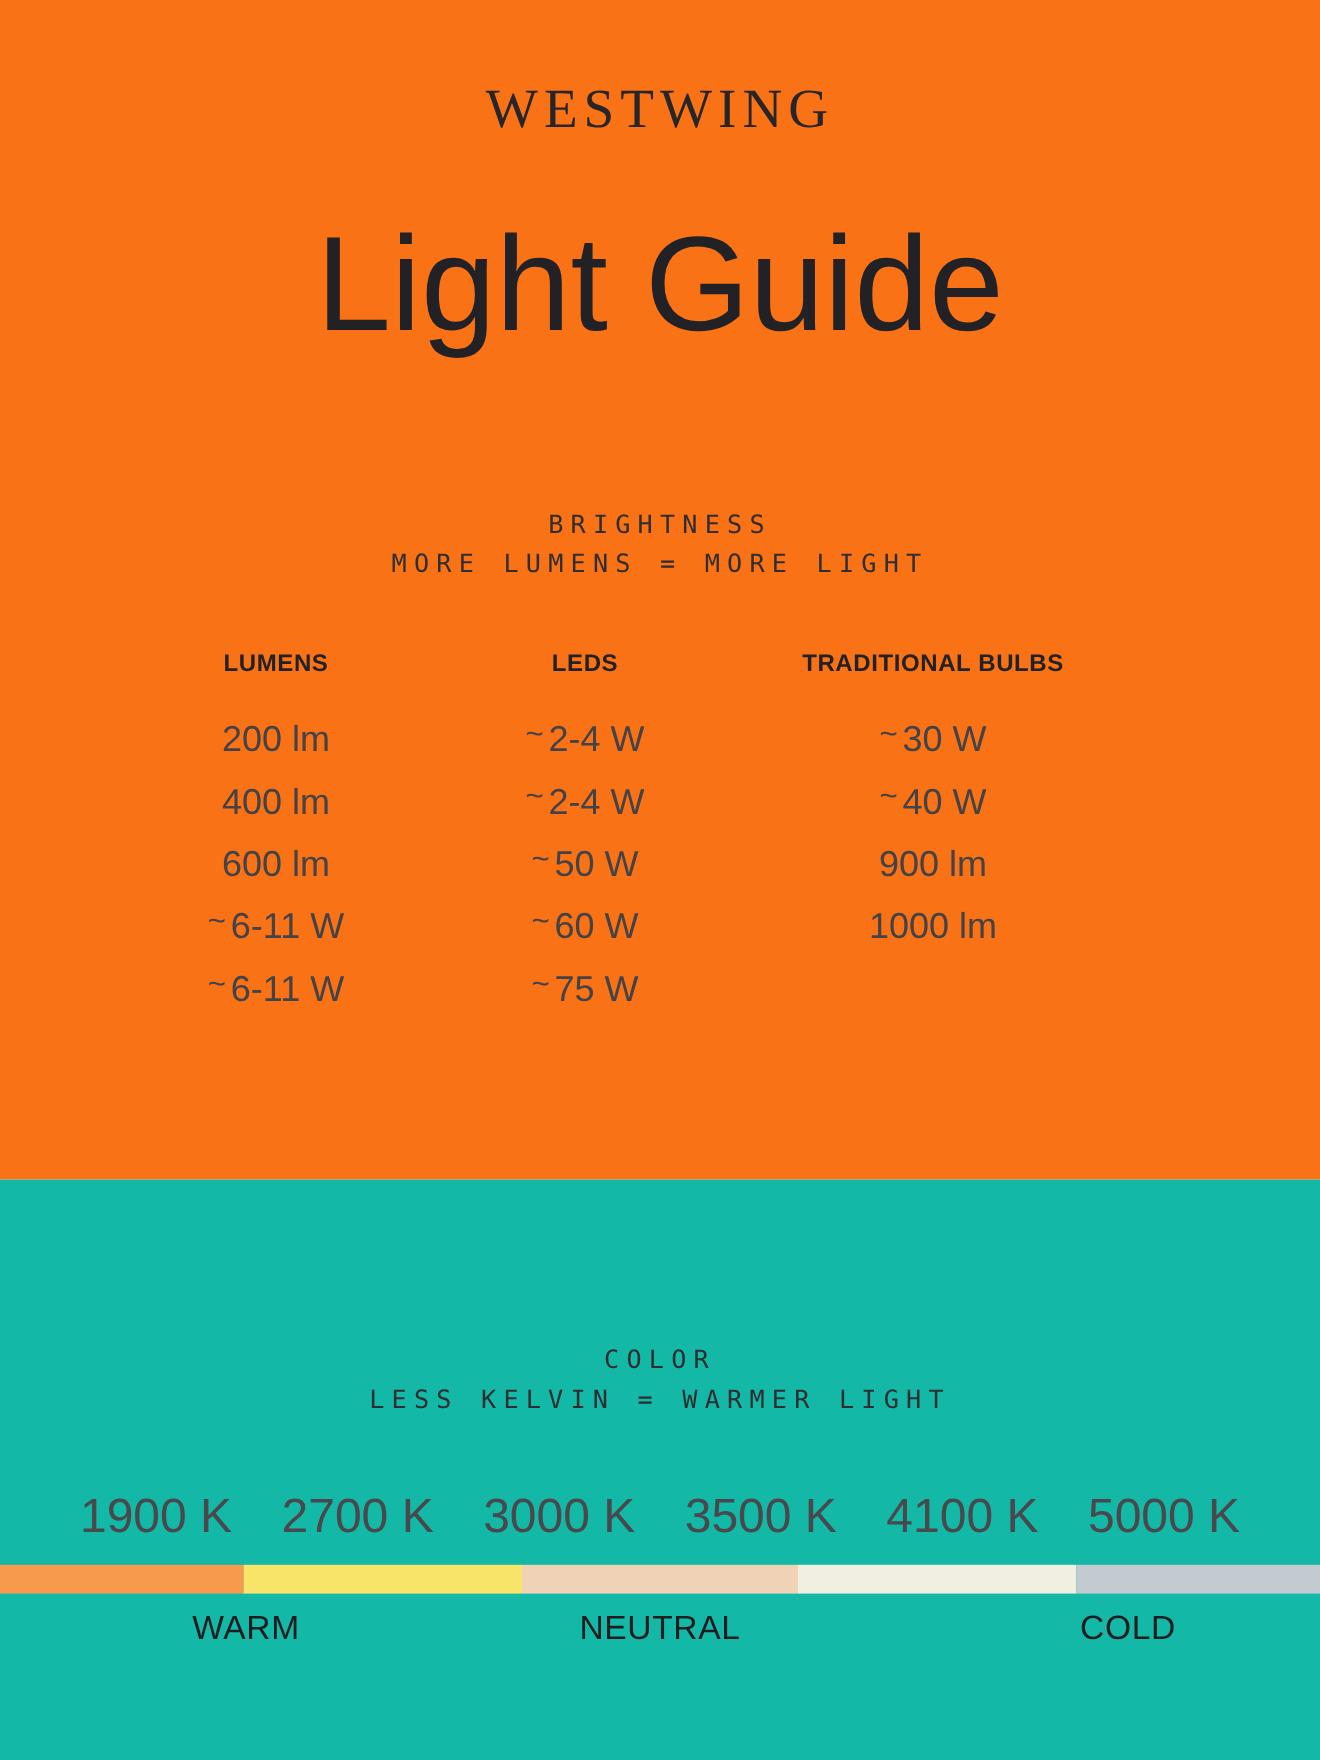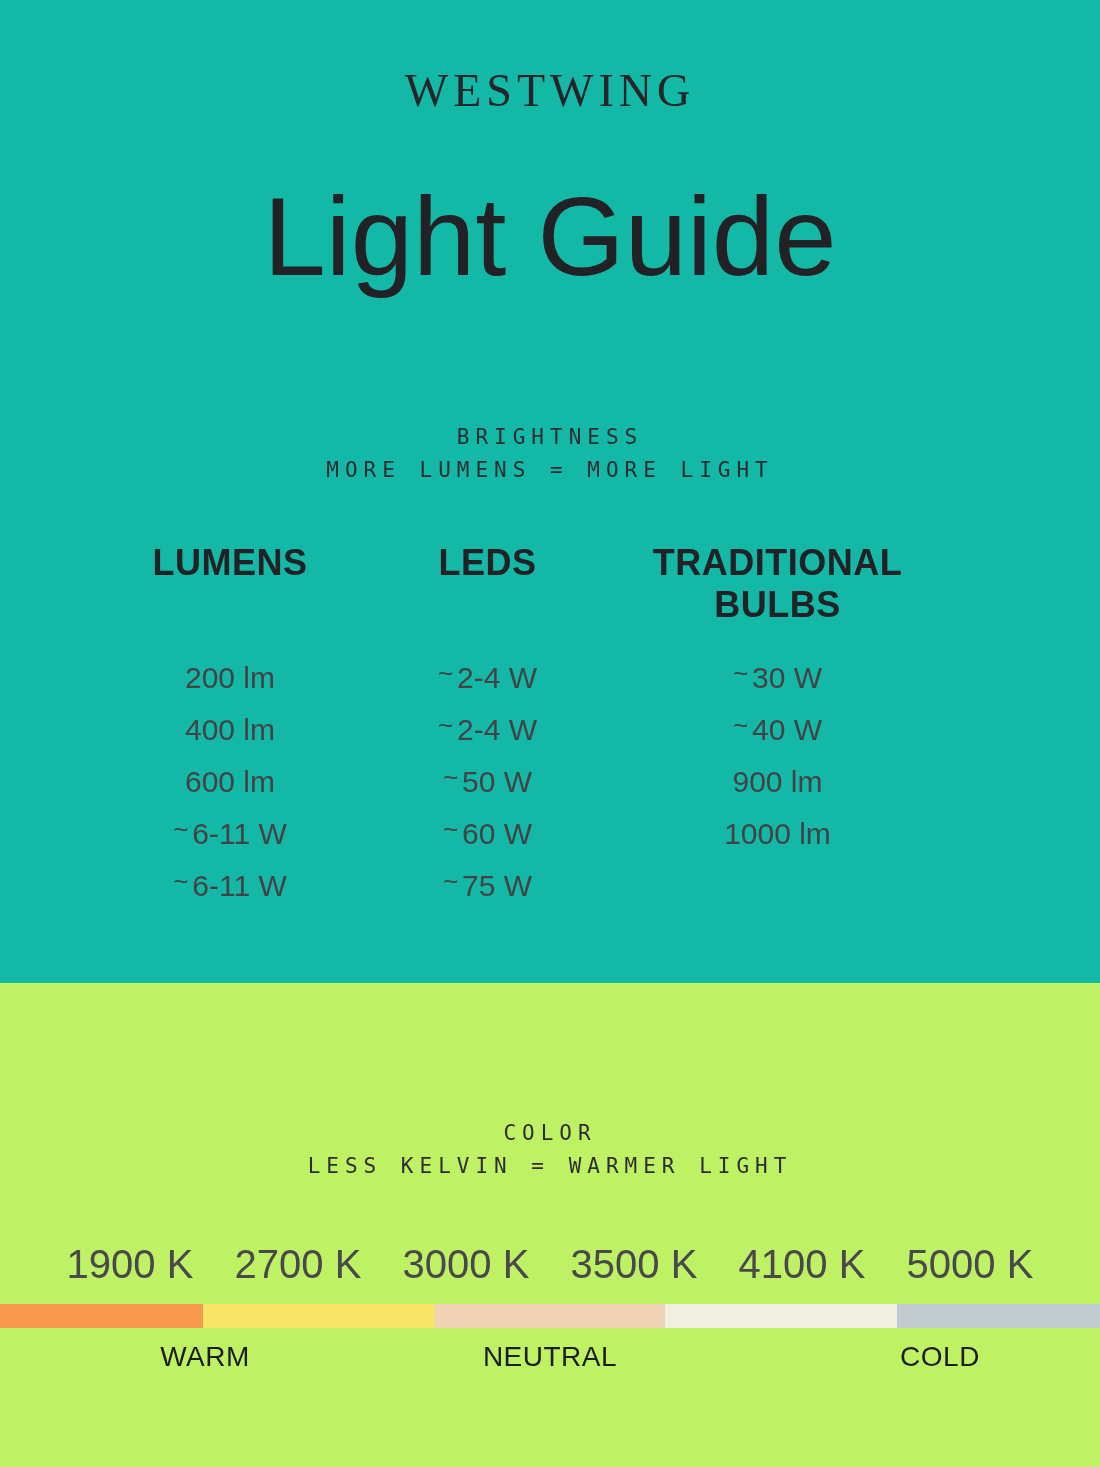--- a/index.html
+++ b/index.html
@@ -10,21 +10,21 @@
     background: #f8f6f2;
     font-family: "Liberation Sans", sans-serif;
     color: #28272b;
     overflow: hidden;
   }
 
   
   .top-section {
     width: 1100px;
     height: 983px;
-    background: #14b8a6;
+    background: #f97316;
   }
   .brand {
     padding-top: 64px;
     text-align: center;
     font-family: "Liberation Serif", serif;
     font-size: 46px;
     font-weight: 500;
     letter-spacing: 5px;
     color: #26252a;
   }
@@ -49,21 +49,21 @@
 
   .lumens-table {
     margin-top: 56px;
     margin-left: 100px;
     width: 840px;
     display: grid;
     grid-template-columns: 260px 255px 325px;
   }
   .lumens-table .cell { text-align: center; }
   .table-header {
-    font-size: 36px;
+    font-size: 20px;
     font-weight: 700;
     color: #222126;
     letter-spacing: 0.5px;
     padding-bottom: 26px;
   }
   .table-value {
     font-size: 30px;
     font-weight: 400;
     color: #434246;
     padding: 11px 0;
@@ -74,21 +74,21 @@
     top: -6px;
     font-size: 26px;
     padding-right: 4px;
     color: #434246;
   }
 
   
   .bottom-section {
     width: 1100px;
     height: 484px;
-    background: #bef264;
+    background: #14b8a6;
     position: relative;
   }
   .color-heading { padding-top: 134px; }
 
   .kelvin-row {
     margin-top: 60px;
     padding: 0 46px;
     display: flex;
   }
   .kelvin-label {

